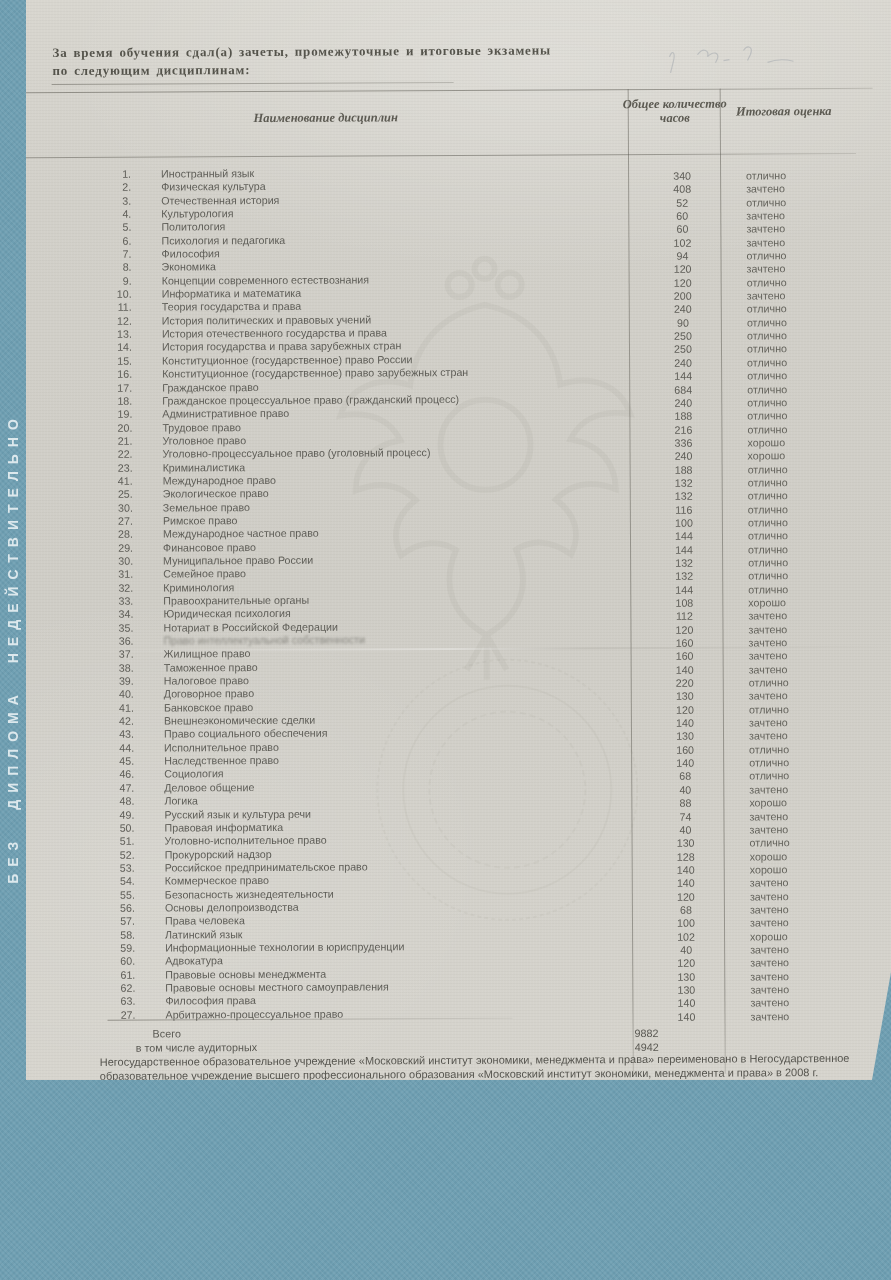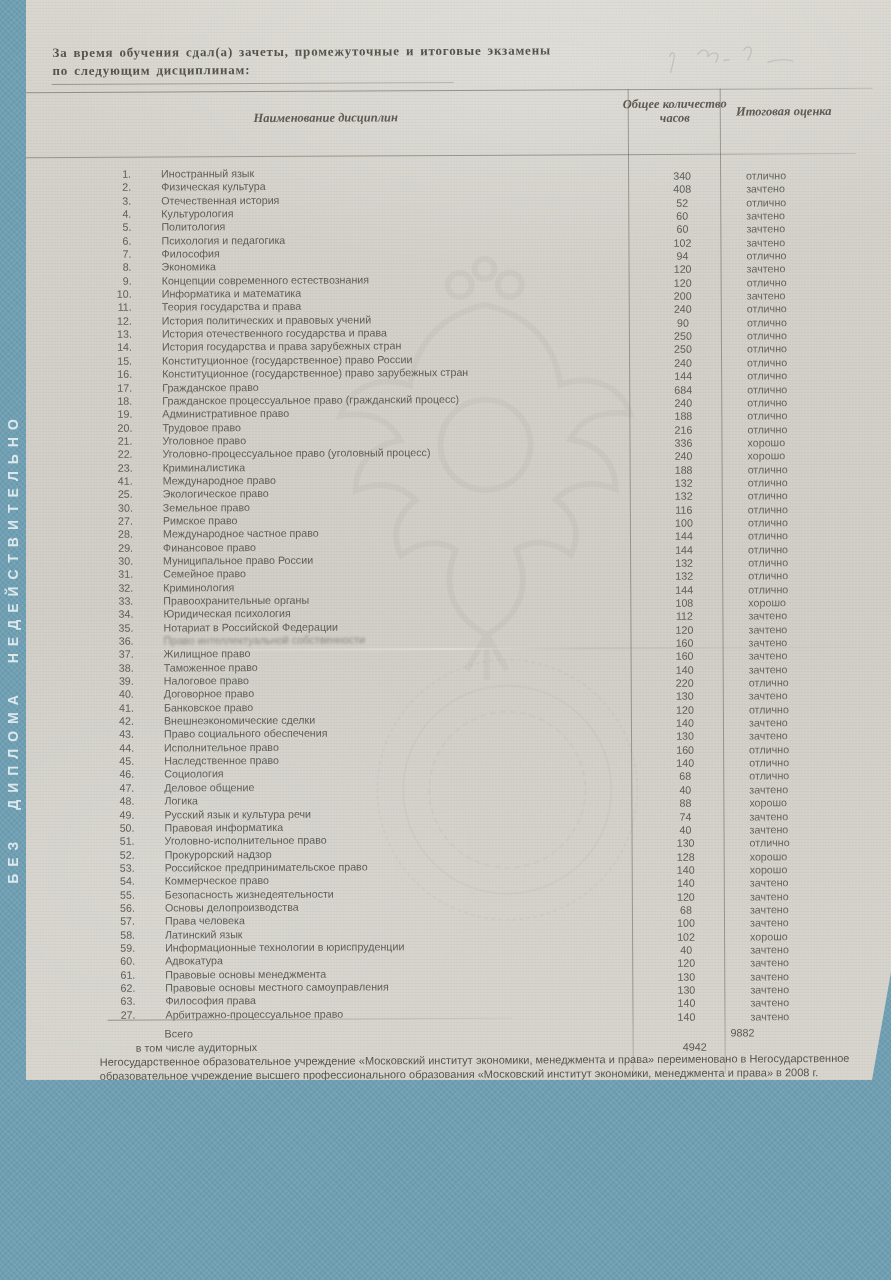--- a/index.html
+++ b/index.html
@@ -63,24 +63,24 @@
   .rows { position:absolute; left:0; top:166px; width:865px; }
   .row  { position:relative; height:13.35px; font-size:10.7px; color:#5e5d57; line-height:13px; }
   .c-num   { position:absolute; left:0;     width:107px; text-align:right; }
   .c-name  { position:absolute; left:137px; width:460px; white-space:nowrap; }
   .c-hours { position:absolute; left:606px; width:104px; text-align:center; transform:translateY(5px); }
   .c-grade { position:absolute; left:722px; width:120px; transform:translateY(5px); color:#64635c; }
   .blurred { filter:blur(1.2px); opacity:.62; }
 
   
   .tot { position:absolute; font-size:10.8px; color:#5a5953; }
-  .t-l1 { left:124px; top:1026px;margin-left:12px; }
-  .t-v1 { left:606px; top:1028px; width:104px; text-align:right;padding-left:16px; }
+  .t-l1 { left:124px; top:1026px; }
+  .t-v1 { left:606px; top:1028px; width:104px; text-align:left; }
   .t-l2 { left:107px; top:1040px;text-align:center; }
-  .t-v2 { left:606px; top:1042px; width:104px; text-align:center;padding-left:8px; }
+  .t-v2 { left:606px; top:1042px; width:104px; text-align:left; }
 
   
   .footnote {
     position:absolute; left:71px; top:1053px;
     font-size:11px; line-height:14.2px; color:#55544e; white-space:nowrap;
   }
   .end-mark { filter:blur(.6px); opacity:.85; }
 
   
   .imprint {

